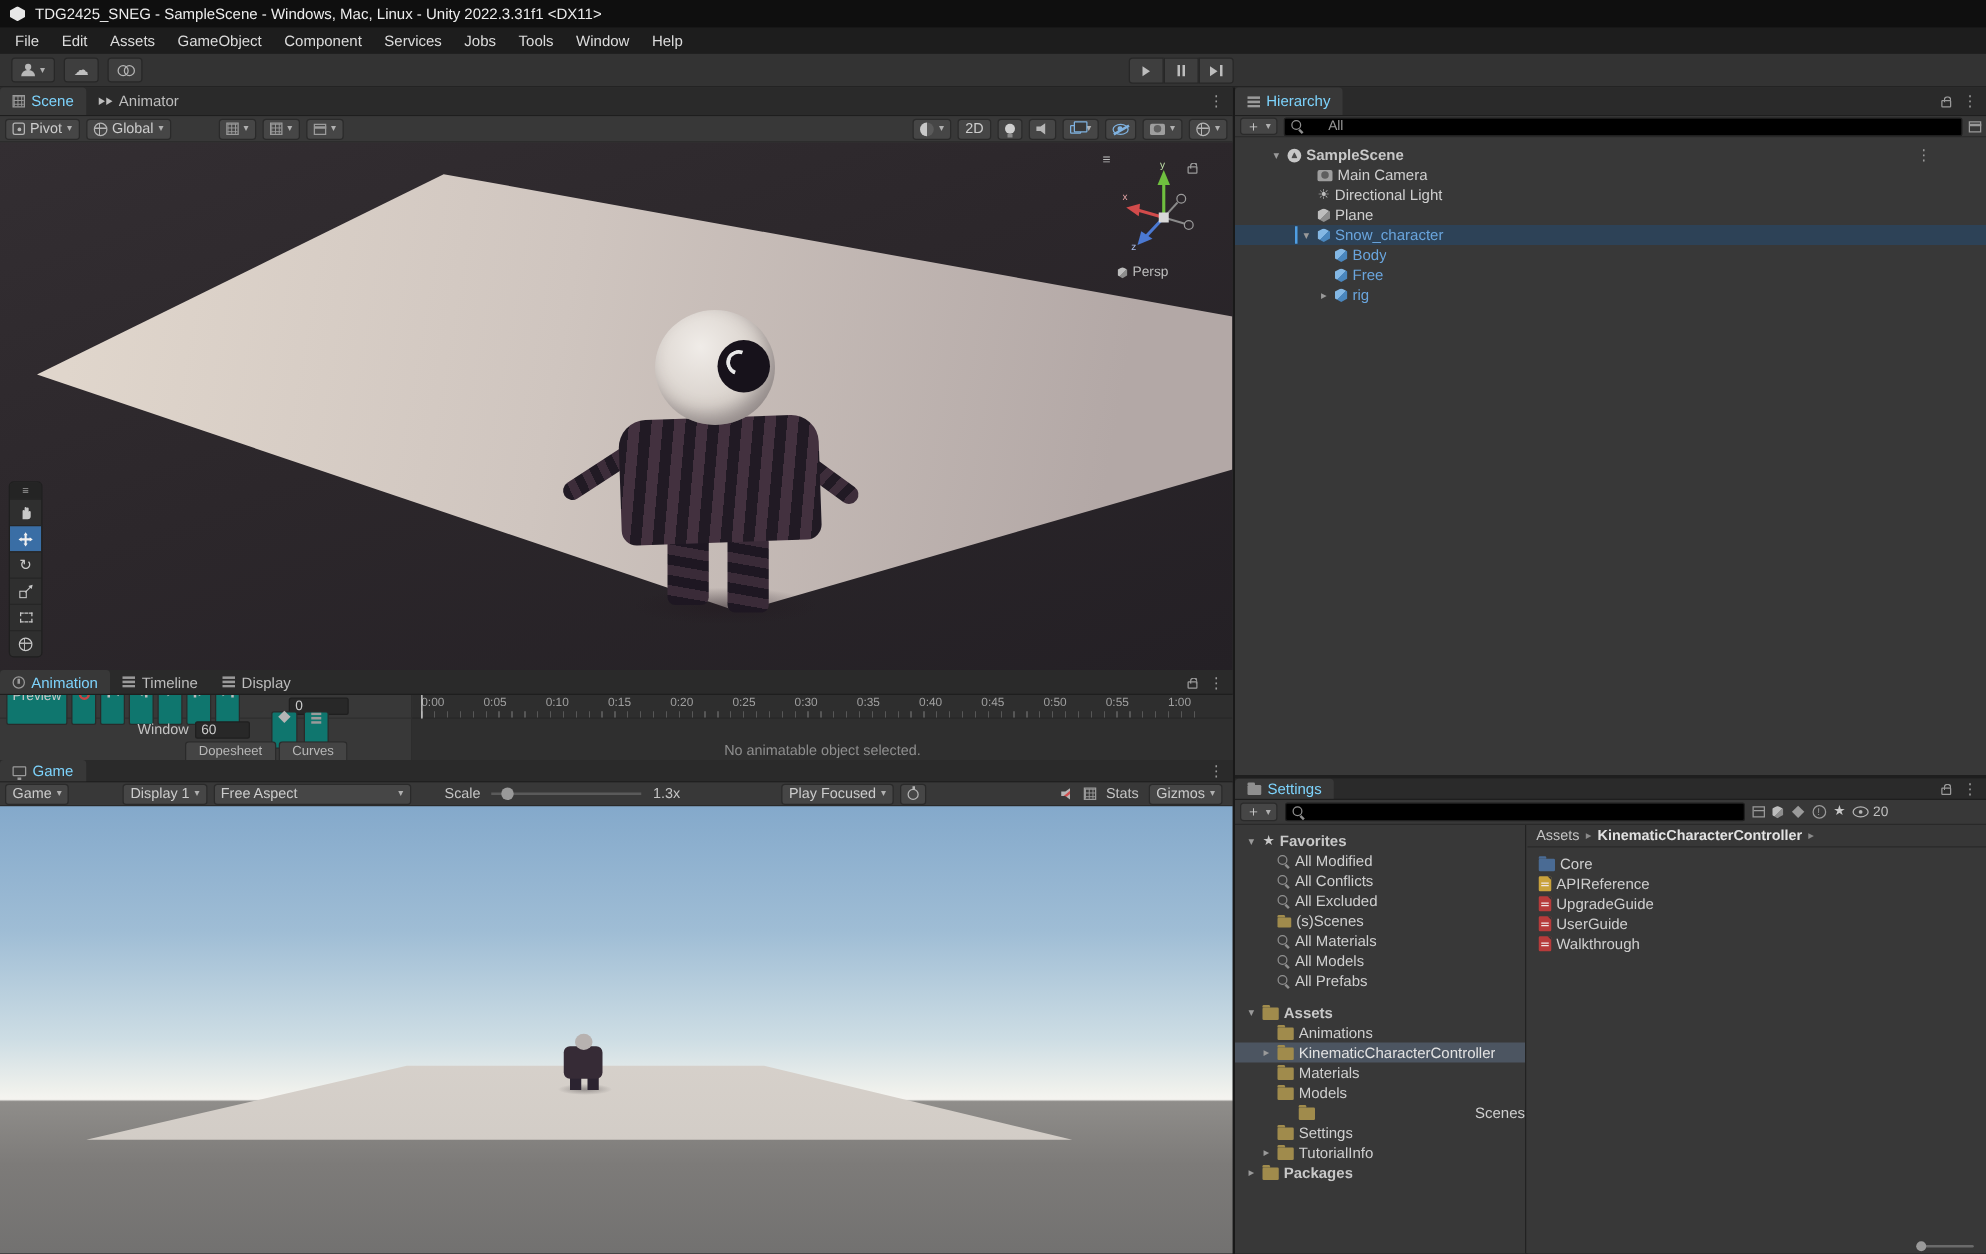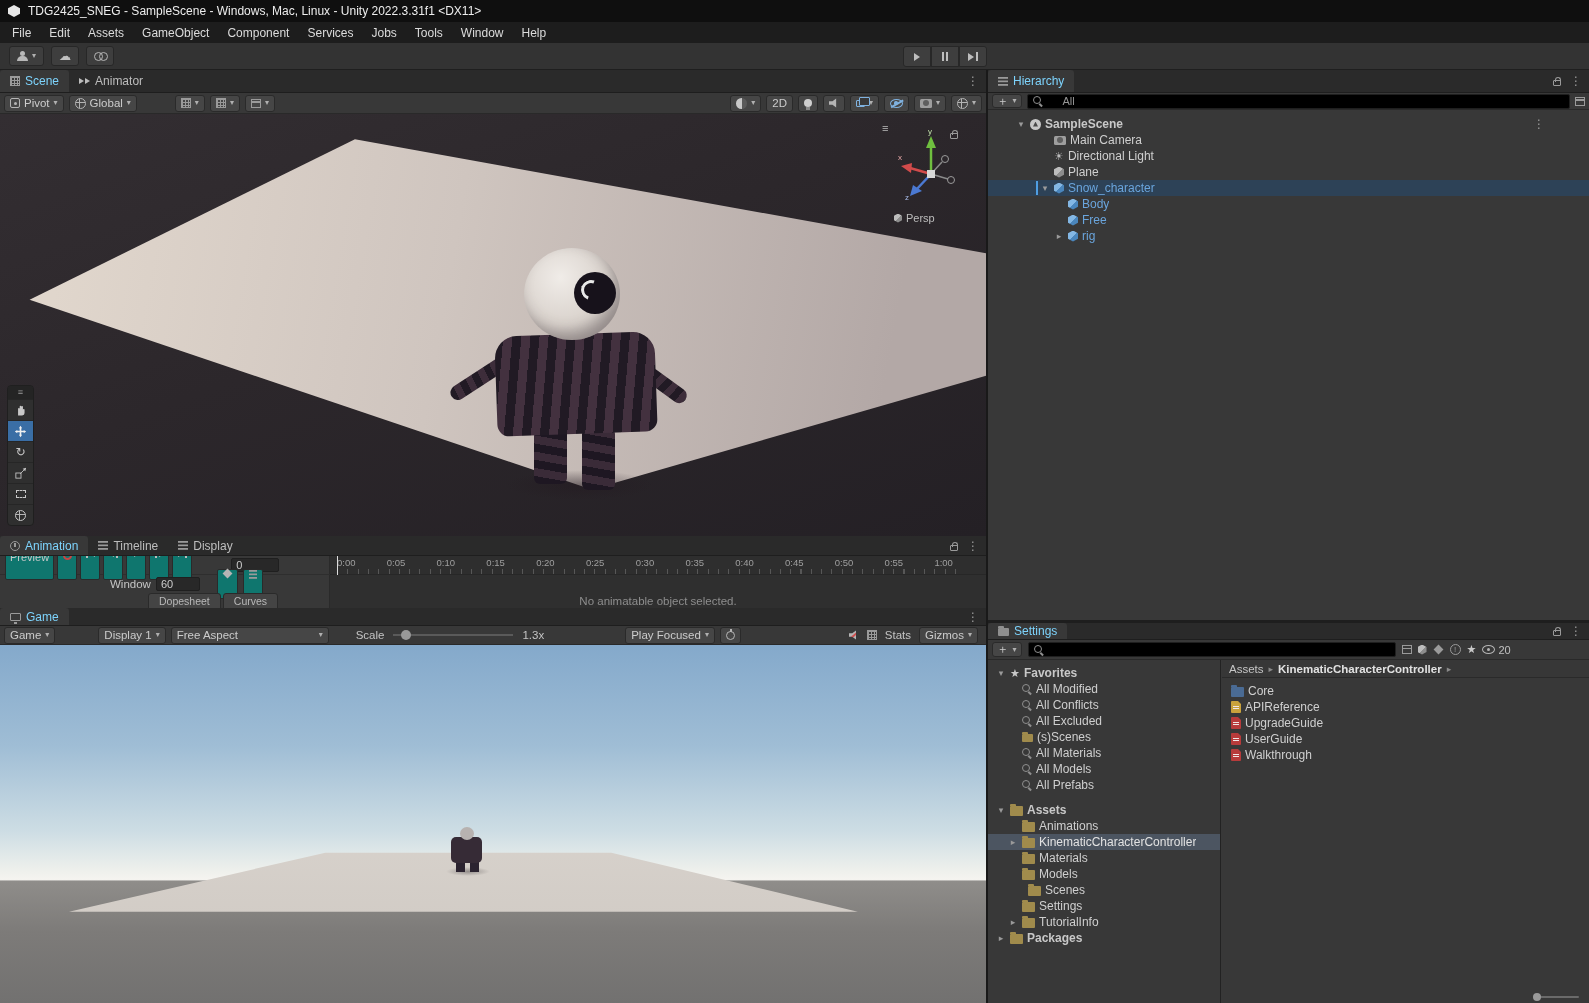--- a/index.html
+++ b/index.html
@@ -671,21 +671,21 @@
           <span class="lbl">KinematicCharacterController</span>
         </div>
         <div class="hrow" style="padding-left:34px;">
             <span class="i i-folder"></span>
             <span class="lbl">Materials</span>
           </div>
         <div class="hrow" style="padding-left:34px;">
             <span class="i i-folder"></span>
             <span class="lbl">Models</span>
           </div>
-        <div class="hrow" style="padding-left:40px;">
+        <div class="hrow" style="padding-left:51px;justify-content:space-between;">
             <span class="i i-folder"></span>
             <span class="lbl">Scenes</span>
           </div>
         <div class="hrow" style="padding-left:34px;">
             <span class="i i-folder"></span>
             <span class="lbl">Settings</span>
           </div>
         <div class="hrow" style="padding-left:20px;">
           <span class="arr">▸</span>
           <span class="i i-folder"></span>

